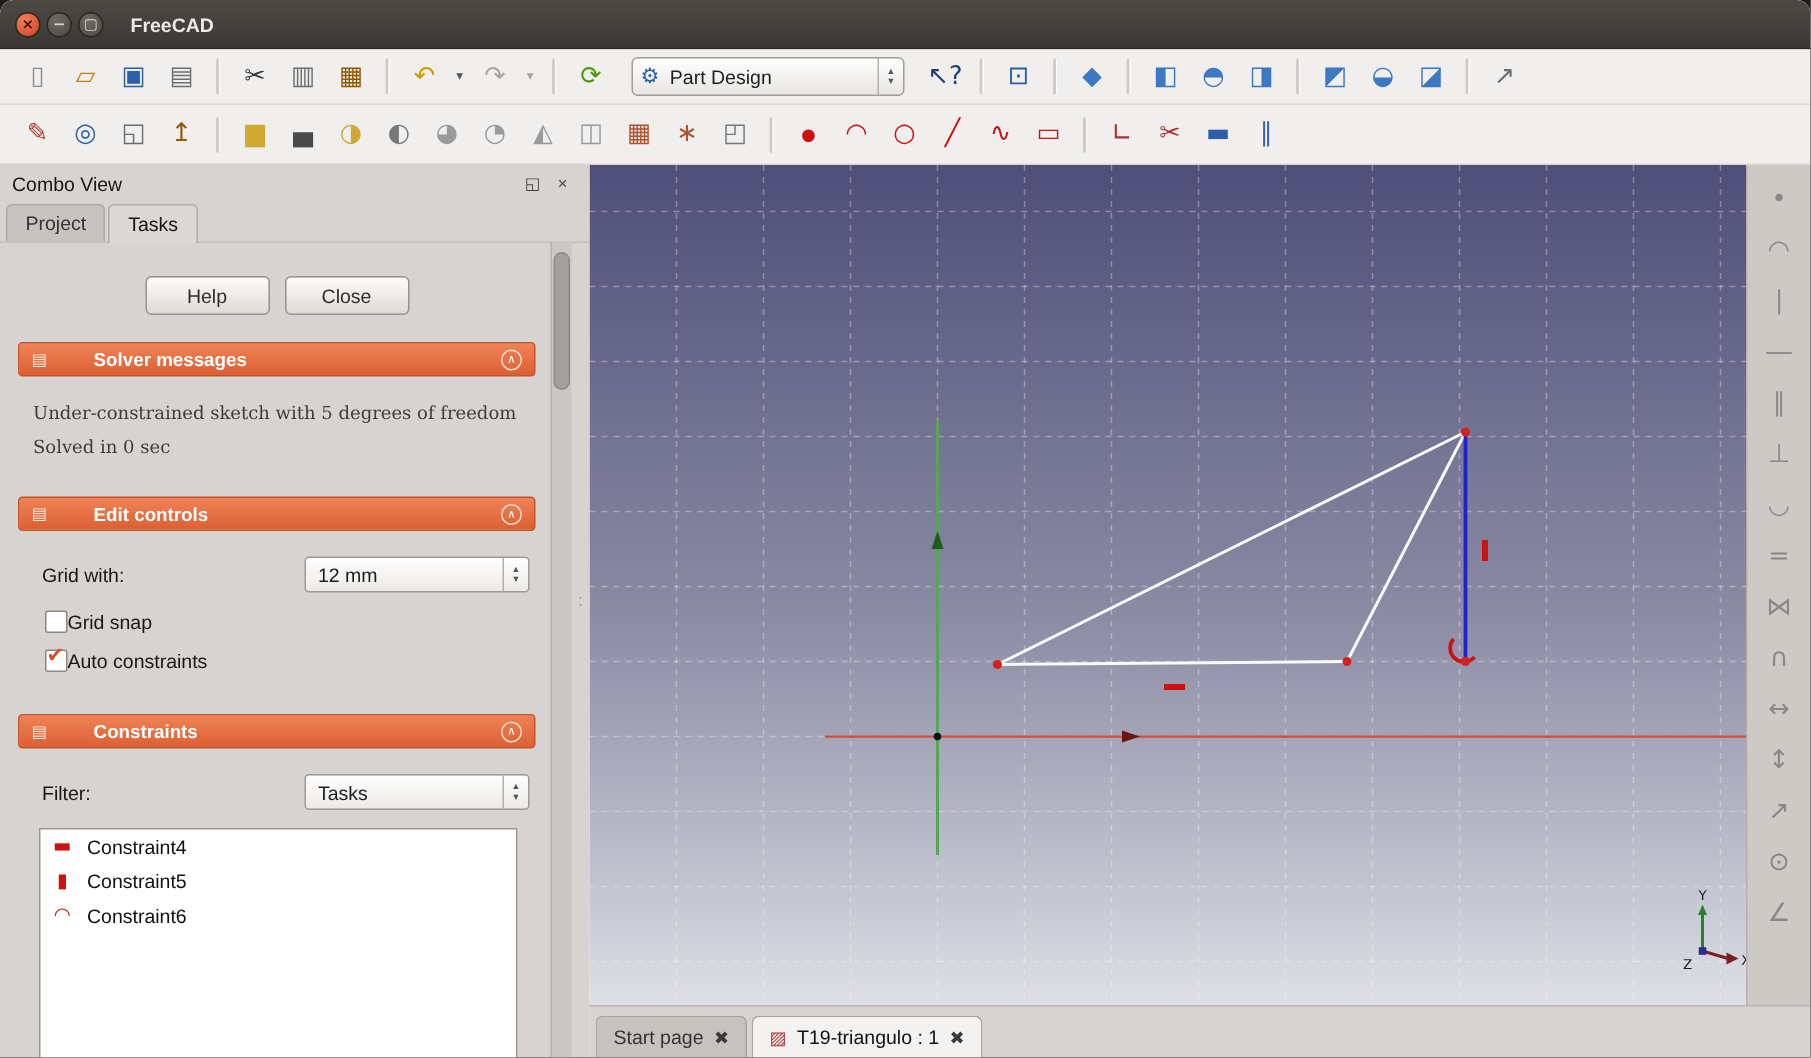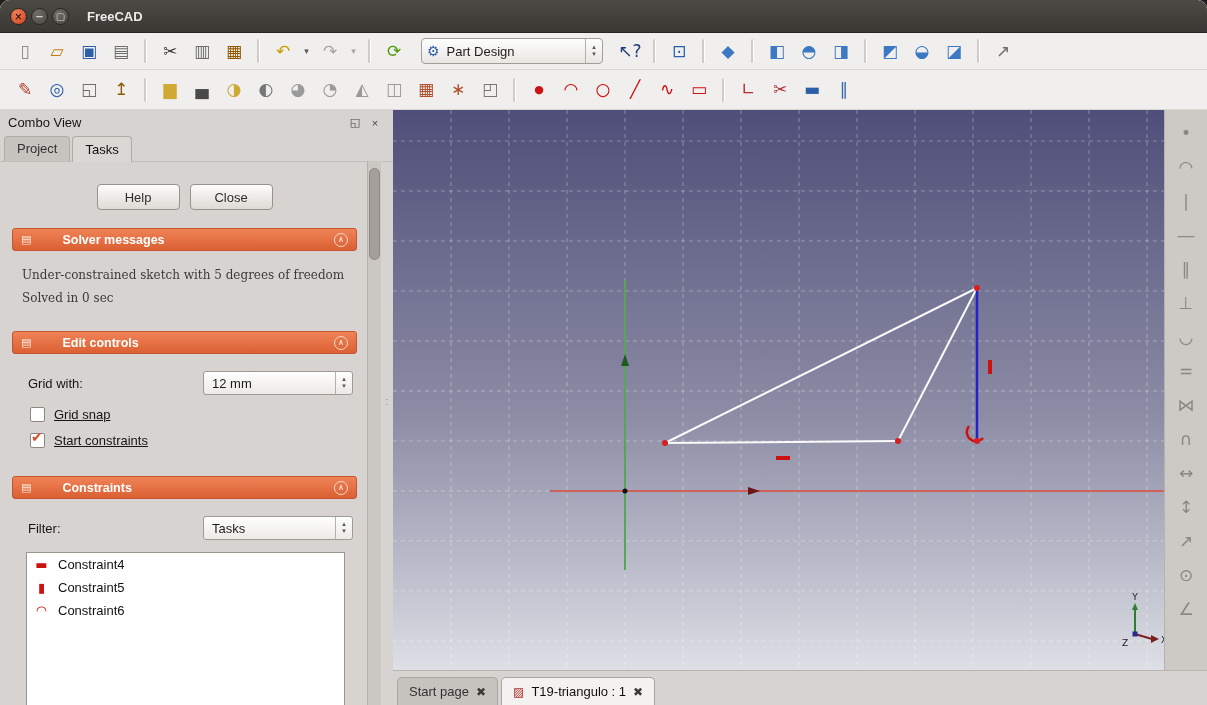--- a/index.html
+++ b/index.html
@@ -66,21 +66,21 @@
     font-size:8px;display:flex;align-items:center;justify-content:center;box-sizing:border-box;}
   .section-body{padding:9px 2px 4px 2px;}
   .solver-msg{font-family:"DejaVu Serif",serif;font-size:12px;color:#3b3b3b;margin:8px 0 9px 8px;}
 
   .fieldrow{display:flex;align-items:center;margin:8px 0 12px;}
   .fieldlabel{margin-left:14px;flex:1;color:#161616;}
   .combo{width:150px;height:24px;margin-right:2px;background:linear-gradient(#FEFEFE,#ECEAE7);
     border:1px solid #9F9A94;border-radius:3px;display:flex;align-items:center;box-sizing:border-box;}
   .combo-value{flex:1;padding-left:8px;color:#1d1d1d;}
 
-  .checkrow{display:flex;align-items:center;gap:9px;margin:11px 0 11px 16px;color:#161616;cursor:default;text-decoration:underline;}
+  .checkrow{display:flex;align-items:center;gap:0;margin:11px 0 11px 16px;color:#161616;cursor:default;}
   .cbox{width:15px;height:15px;background:#fff;border:1px solid #8C8781;border-radius:2px;
     position:relative;box-sizing:border-box;}
   .cbox .check{position:absolute;left:0px;top:-5px;color:#D3502A;font-size:14px;font-weight:bold;
     font-family:"DejaVu Sans",sans-serif;}
 
   .constraint-list{margin:6px 10px 0 12px;height:152px;background:#fff;border:1px solid #9A958F;
     overflow:hidden;}
   .constraint-item{display:flex;align-items:center;gap:9px;padding:4px 7px;color:#111;cursor:default;}
   .citem-icon{width:15px;text-align:center;color:#CC1111;font-size:13px;font-weight:bold;
     font-family:"DejaVu Sans",sans-serif;line-height:1;}
@@ -350,21 +350,21 @@
             </div>
           </div>
           <label class="checkrow">
             <span class="cbox"></span>
             <span>Grid snap</span>
           </label>
           <label class="checkrow">
             <span class="cbox">
                 <span class="check">✔</span>
               </span>
-            <span>Start constraints</span>
+            <span>Auto constraints</span>
           </label>
         </div>
       </div>
 
       <div class="section">
         <div class="section-header">
           <span class="sec-icon glyph">▤</span>
           <span class="sec-title">Constraints</span>
           <span class="collapse glyph">∧</span>
         </div>

